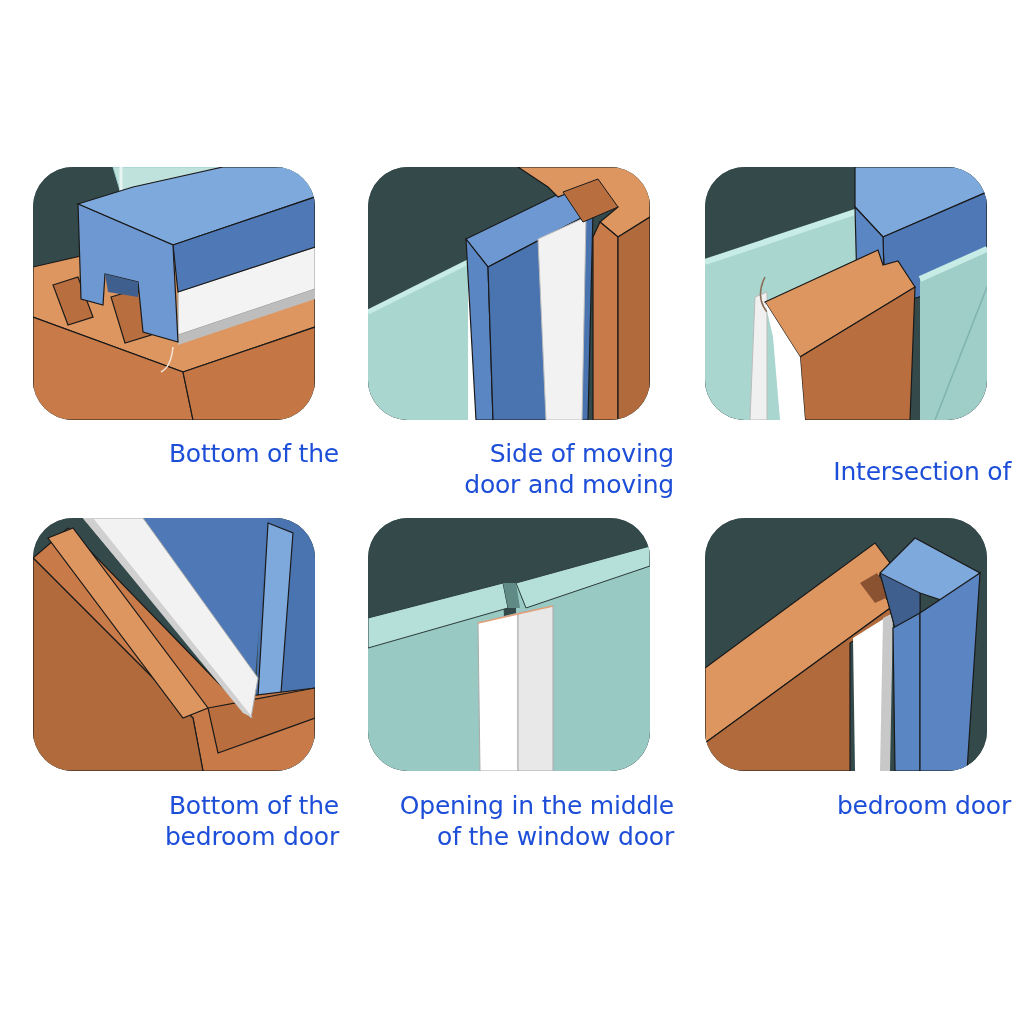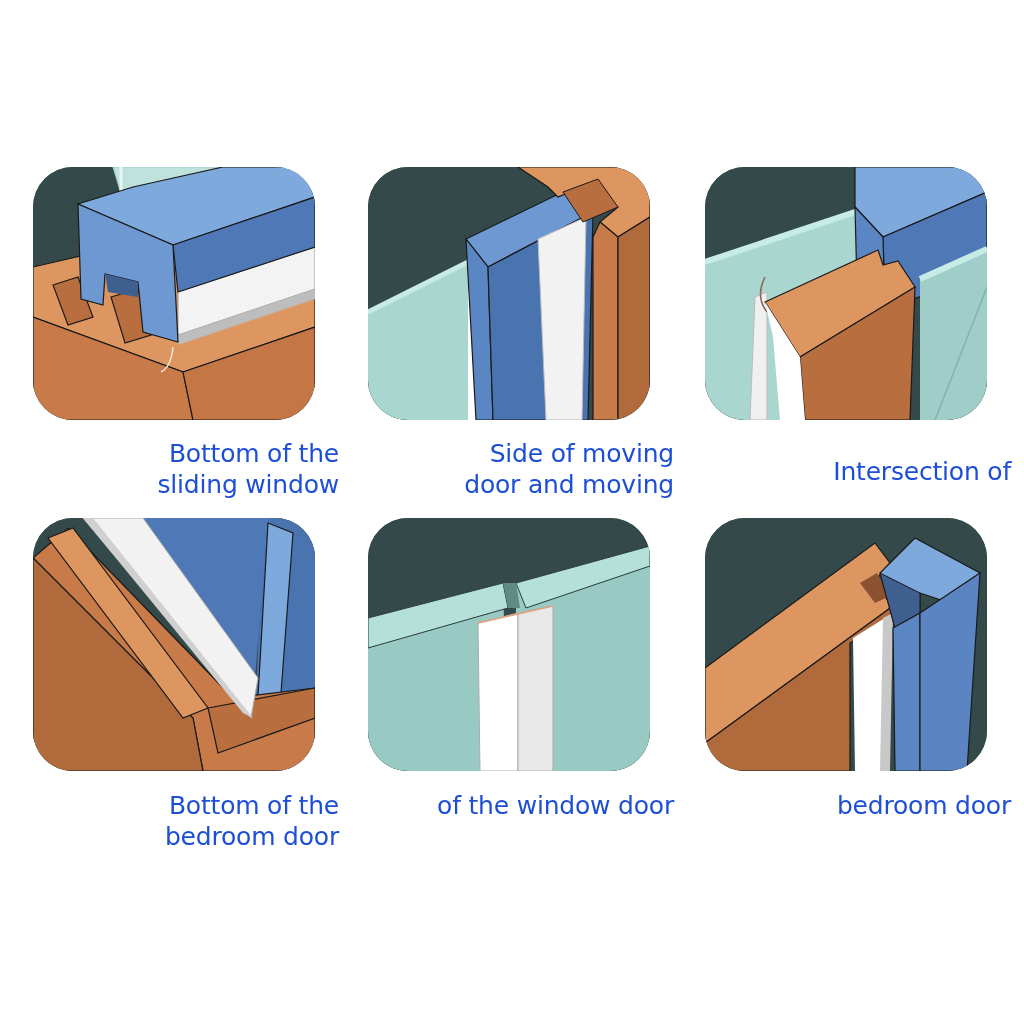--- a/index.html
+++ b/index.html
@@ -34,21 +34,20 @@
 
     <polygon points="140,78 282,30 282,80 145,125" fill="#4f79b6" stroke="#1a1a1a" stroke-width="1.2"></polygon>
 
     <polygon points="45,37 140,78 145,175 110,165 105,115 72,107 70,138 48,132" fill="#6d98d2" stroke="#1a1a1a" stroke-width="1.2"></polygon>
     <polygon points="72,107 105,115 105,130 75,125" fill="#3f5f8e"></polygon>
     <path d="M140 180 Q138 200 128 205" stroke="#f5e6d8" stroke-width="1.5" fill="none"></path>
   </svg>
 </div>
 <div class="caption" style="left:9px; top:438px;">
   <span>Bottom of the</span>
-  <span>sliding window</span>
 </div>
 
 <div class="panel" style="left:368px; top:167px;">
   <svg viewBox="0 0 282 253">
     <rect width="282" height="253" fill="#34494a"></rect>
 
     <polygon points="0,145 120,85 120,253 0,253" fill="#a9d6cf"></polygon>
     <line x1="0" y1="145" x2="120" y2="85" stroke="#c7ebe5" stroke-width="5"></line>
 
     <polygon points="100,100 118,92 118,253 100,253" fill="#ffffff"></polygon>
@@ -135,20 +134,21 @@
     <polygon points="148,65 282,28 282,48 158,90" fill="#b5e0d9" stroke="#2a3a3a" stroke-width="1"></polygon>
 
     <polygon points="135,65 148,65 152,90 140,90" fill="#5f8a86"></polygon>
 
     <polygon points="110,105 150,95 150,253 112,253" fill="#ffffff" stroke="#aaa" stroke-width="1"></polygon>
     <polygon points="150,95 185,88 185,253 150,253" fill="#e8e8e8" stroke="#aaa" stroke-width="1"></polygon>
     <line x1="110" y1="105" x2="185" y2="88" stroke="#e2a27a" stroke-width="1.5"></line>
   </svg>
 </div>
 <div class="caption" style="left:344px; top:790px;">
+  <span>Opening in the middle</span>
   <span>of the window door</span>
 </div>
 
 <div class="panel" style="left:705px; top:518px;">
   <svg viewBox="0 0 282 253">
     <rect width="282" height="253" fill="#34494a"></rect>
 
     <polygon points="0,150 170,25 185,45 168,65 188,88 0,225" fill="#dd9660" stroke="#1a1a1a" stroke-width="1.2"></polygon>
 
     <polygon points="0,225 188,88 185,100 145,125 145,253 0,253" fill="#b06a3c" stroke="#1a1a1a" stroke-width="1.2"></polygon>

